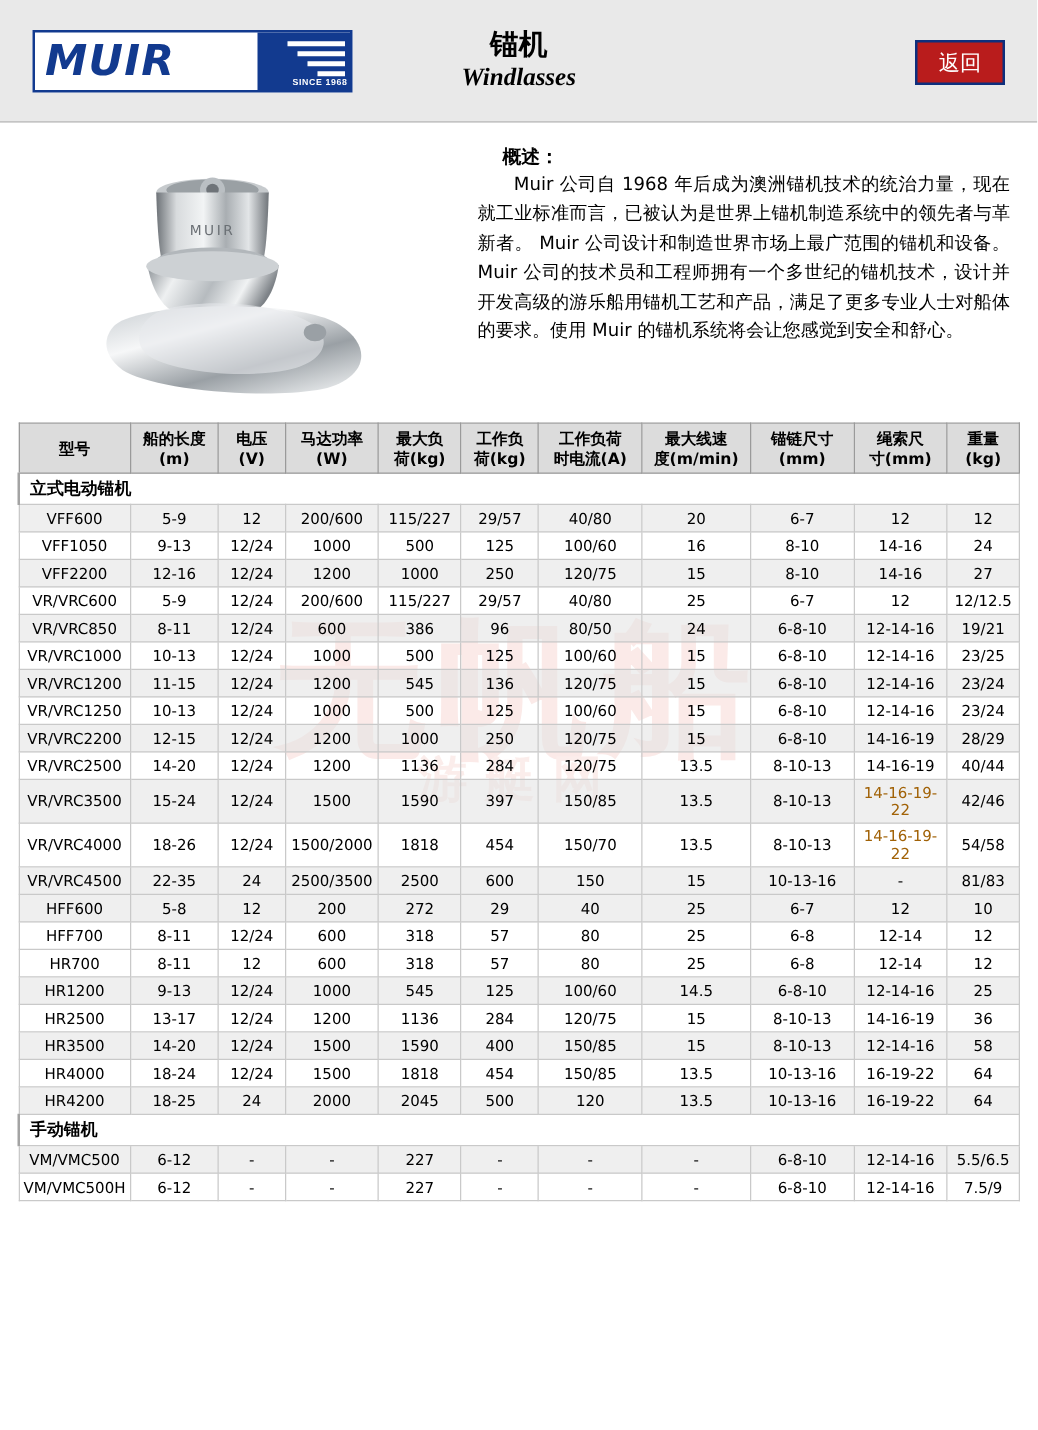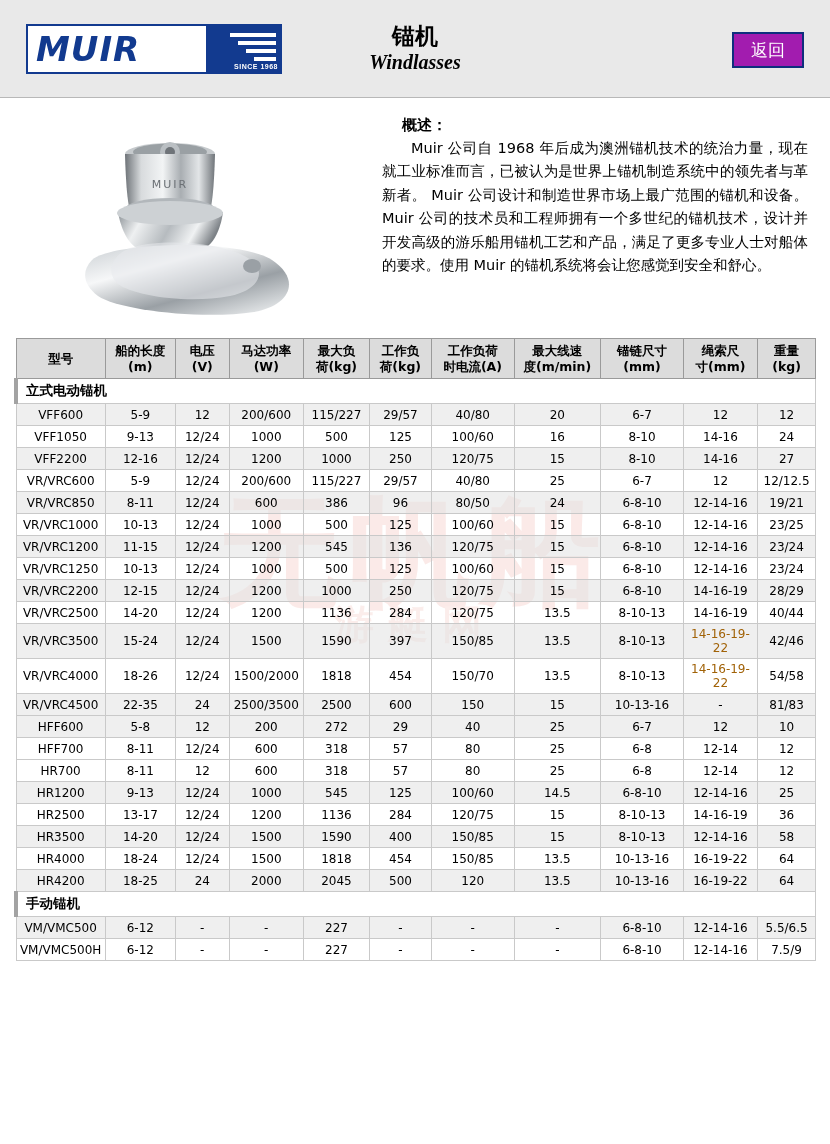--- a/index.html
+++ b/index.html
@@ -94,21 +94,21 @@
     font-weight: bold;
     color: #000;
     line-height: 1.25;
   }
   .back-btn {
     position: absolute;
     right: 26px;
     top: 32px;
     width: 72px;
     height: 36px;
-    background: #a21caf;
+    background: #b91c1c;
     border: 2px solid #0e2f7d;
     color: #ffffff;
     font-family: "DejaVu Sans", sans-serif;
     font-size: 17px;
     display: flex;
     align-items: center;
     justify-content: center;
     cursor: pointer;
   }
 
@@ -198,21 +198,21 @@
   }
   tbody tr.alt td { background: rgba(235,235,235,.80); }
   tbody tr.plain td { background: rgba(255,255,255,.55); }
   td.model { text-align: center; font-weight: normal; }
   tr.section td {
     text-align: left;
     font-size: 13.5px;
     font-weight: bold;
     padding-left: 8px;
     background: rgba(255,255,255,.55);
-    border-left: 4px solid #a3a3a3;
+    border-left: 2px solid #a3a3a3;
     border-right: 1px solid #c9c9c9;
   }
   td.blue { color: #a16207; }
 </style>
 </head>
 <body>
 
 <div id="page">
 
   <div class="header">

